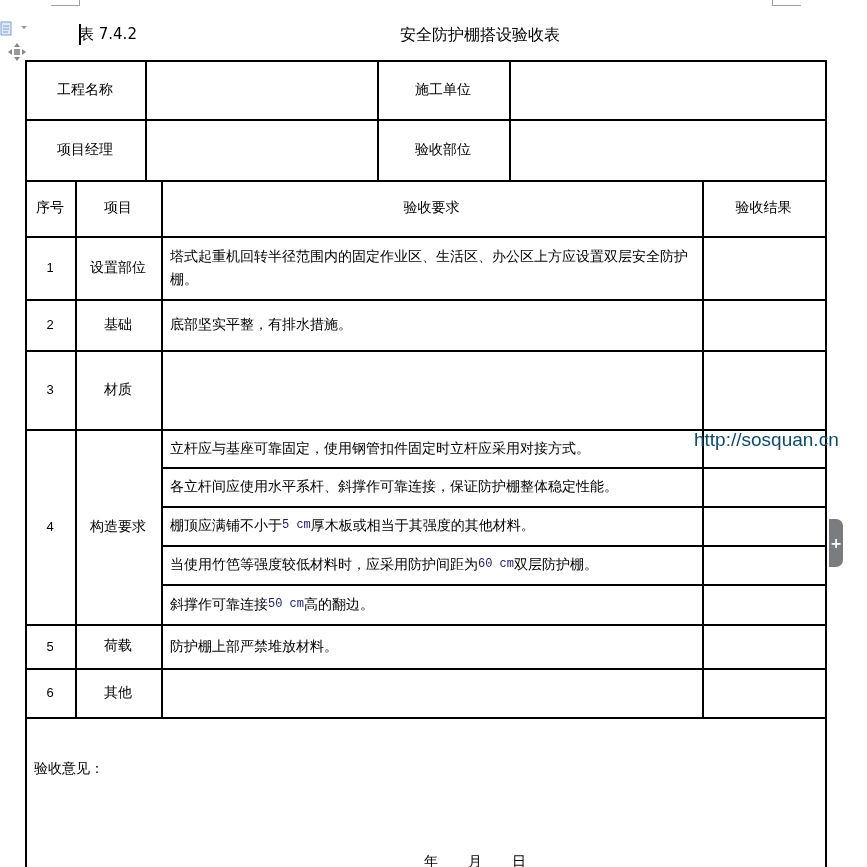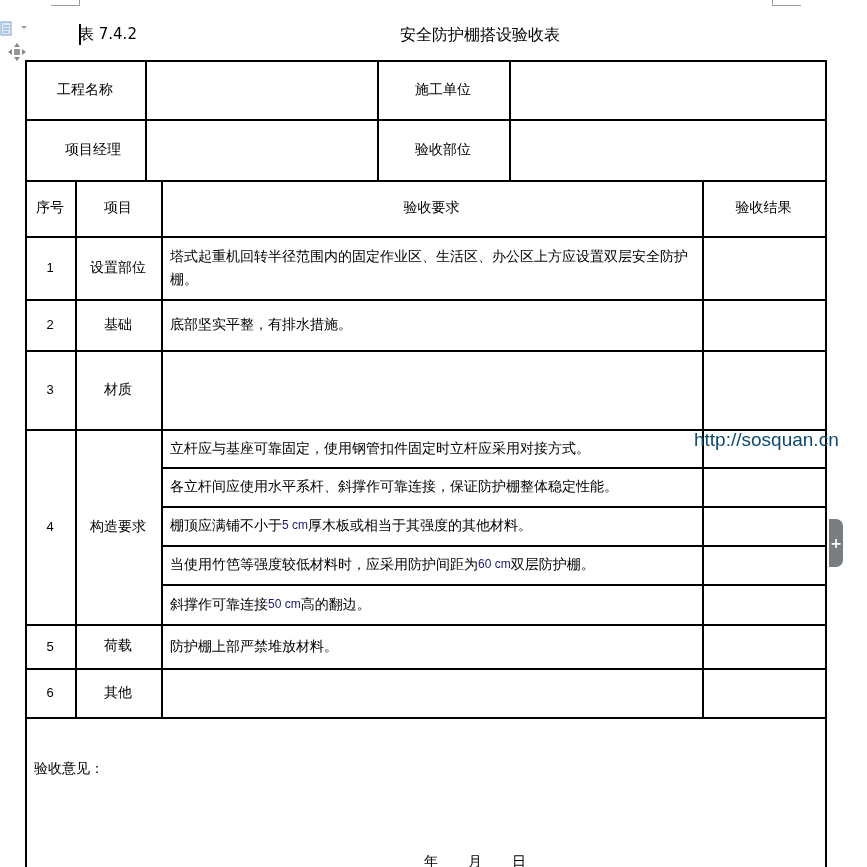--- a/index.html
+++ b/index.html
@@ -19,21 +19,21 @@
   .caret { position:absolute; left:79px; top:24px; width:2px; height:21px; background:#000; }
   .table-title { position:absolute; left:400px; top:25px; font-size:16px; }
 
   .grid { position:absolute; left:25px; top:60px; width:801px; height:820px; }
   .hl { position:absolute; height:1.5px; background:#000; }
   .vl { position:absolute; width:1.5px; background:#000; }
   .cell { position:absolute; display:flex; align-items:center; font-size:14px; box-sizing:border-box; }
   .center { justify-content:center; text-align:center; }
   .left { justify-content:flex-start; padding-left:9px; padding-right:6px; line-height:23px; }
   .num { font-family:"Liberation Sans", sans-serif; font-size:13px; }
-  .unit { color:#1a1a6e; font-family:Liberation Sans, sans-serif; font-size:12px;text-align:center; }
+  .unit { color:#1a1a6e; font-family:Liberation Mono, monospace; font-size:12px;text-align:center; }
   .watermark { position:absolute; left:694px; top:421px; font-family:"Liberation Sans", sans-serif; font-size:19px; color:#0c4a6e;margin-top:8px; }
   .side-tab { position:absolute; left:829px; top:519px; width:14px; height:48px; background:#7a7d80; border-radius:0 7px 7px 0; color:#fff; font-weight:bold; font-size:14px; display:flex; align-items:center; justify-content:center; }
   .opinion-label { position:absolute; left:34px; top:760px; font-size:14px; }
   .date-line { position:absolute; left:424px; top:853px; font-size:14px; word-spacing:0; }
   .date-line span { margin-right:30px; }
 </style>
 </head>
 <body>
 
 <div class="corner-mark corner-tl"></div>
@@ -82,21 +82,21 @@
 
   <div class="vl" style="left:50px;top:120px;height:537px"></div>
   <div class="vl" style="left:136px;top:120px;height:537px"></div>
   <div class="vl" style="left:677px;top:120px;height:537px"></div>
 
   <div class="cell center" style="left:0;top:0;width:120px;height:60px">工程名称</div>
   <div class="cell left" style="left:121px;top:0;width:231px;height:60px"></div>
   <div class="cell center" style="left:352px;top:0;width:132px;height:60px">施工单位</div>
   <div class="cell left" style="left:485px;top:0;width:315px;height:60px"></div>
 
-  <div class="cell center" style="left:8px;top:60px;width:120px;height:60px">项目经理</div>
+  <div class="cell center" style="left:0;top:60px;width:120px;height:60px">项目经理</div>
   <div class="cell left" style="left:121px;top:60px;width:231px;height:60px"></div>
   <div class="cell center" style="left:352px;top:60px;width:132px;height:60px">验收部位</div>
   <div class="cell left" style="left:485px;top:60px;width:315px;height:60px"></div>
 
   <div class="cell center" style="left:0;top:120px;width:50px;height:56px">序号</div>
   <div class="cell center" style="left:50px;top:120px;width:86px;height:56px">项目</div>
   <div class="cell center" style="left:136px;top:120px;width:541px;height:56px">验收要求</div>
   <div class="cell center" style="left:677px;top:120px;width:123px;height:56px">验收结果</div>
 
   <div class="cell center num" style="left:0;top:176px;width:50px;height:63px">1</div>

